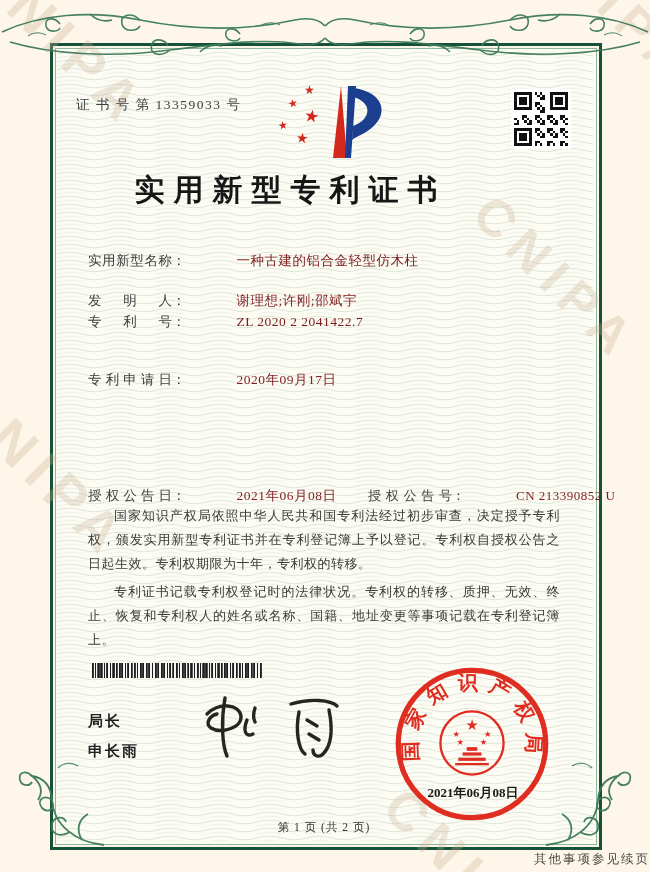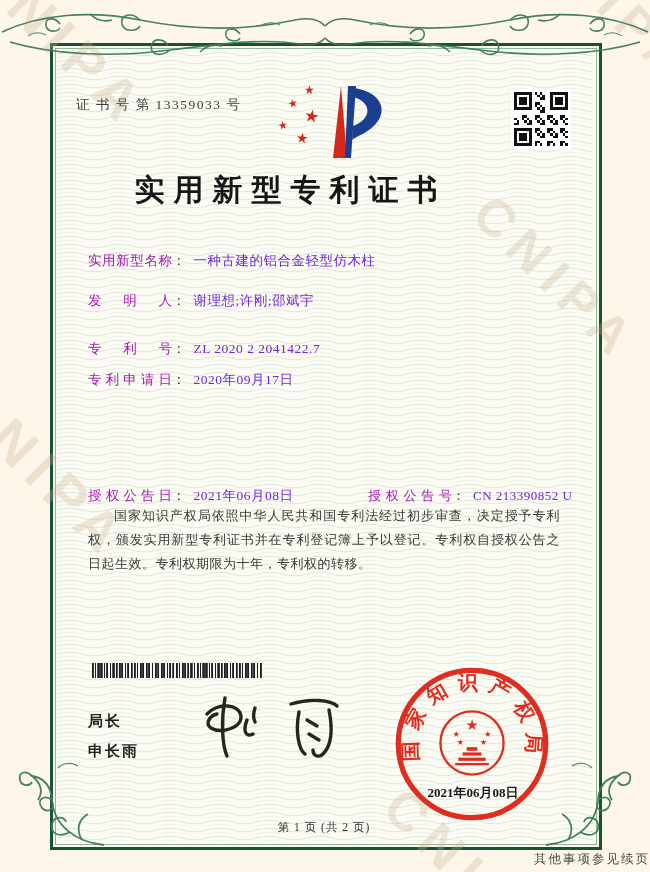--- a/index.html
+++ b/index.html
@@ -26,23 +26,23 @@
   .cert-no{ position:absolute; left:76px; top:96px; font-size:13.5px; letter-spacing:1.5px; color:#3d3d3d; }
   .logo{ position:absolute; left:262px; top:82px; width:132px; height:82px; }
   .logo .star{ position:absolute; color:#d3281c; line-height:1; }
   .qr-box{ position:absolute; left:511px; top:89px; width:60px; height:60px; background:#fff; padding:3px; box-sizing:border-box; }
   .title{
     position:absolute; left:0; top:170px; width:572px; text-align:center;
     font-size:30px; font-weight:700; color:#161616; letter-spacing:9px; text-indent:9px;
   }
   .row{ position:absolute; left:88px; font-size:13.5px; white-space:nowrap; }
   .row2{ position:absolute; left:368px; font-size:13px; white-space:nowrap; }
-  .lab{ display:inline-block; width:84px; text-align:justify; text-align-last:justify; color:#a21caf; vertical-align:bottom;font-family:Liberation Serif, serif; }
+  .lab{ display:inline-block; width:84px; text-align:justify; text-align-last:justify; color:#404040; vertical-align:bottom;font-family:Liberation Serif, serif; }
   .colon{ color:#2f2f2f; margin-right:8px; }
-  .val{ color:#6d28d9; letter-spacing:0.5px; }
+  .val{ color:#7f1d1d; letter-spacing:0.5px;margin-left:43px; }
   .paras{ position:absolute; left:88px; top:504px; width:472px; font-size:13px; line-height:1.85; text-align:justify; color:#3a3a38; }
   .paras p{ margin:0 0 4px 0; text-indent:2em; letter-spacing:0.5px; }
   .barcode{
     position:absolute; left:92px; top:663px; width:170px; height:15px;
     background-color:#f6f5f1;
     background-image:
       repeating-linear-gradient(90deg,#1d1d1d 0 1px,transparent 1px 3px),
       repeating-linear-gradient(90deg,#3c3c3c 0 2px,transparent 2px 7px),
       repeating-linear-gradient(90deg,#555 0 1px,transparent 1px 5px);
   }
@@ -335,27 +335,28 @@
             <rect x="20" y="17" width="1" height="1"></rect>
             <rect x="20" y="20" width="1" height="1"></rect>
           </g>
       </svg>
     </div>
 
     <div class="title">实用新型专利证书</div>
 
     <div class="row" style="top:252px"><span class="lab">实用新型名称</span><span class="colon">：</span><span class="val">一种古建的铝合金轻型仿木柱</span></div>
     <div class="row" style="top:292px"><span class="lab">发明人</span><span class="colon">：</span><span class="val">谢理想;许刚;邵斌宇</span></div>
-    <div class="row" style="top:340px"><span class="lab">专利号</span><span class="colon">：</span><span class="val">ZL 2020 2 2041422.7</span></div>
+    <div class="row" style="top:313px"><span class="lab">专利号</span><span class="colon">：</span><span class="val">ZL 2020 2 2041422.7</span></div>
     <div class="row" style="top:371px"><span class="lab">专利申请日</span><span class="colon">：</span><span class="val">2020年09月17日</span></div>
     <div class="row" style="top:487px"><span class="lab">授权公告日</span><span class="colon">：</span><span class="val">2021年06月08日</span></div>
     <div class="row2" style="top:487px"><span class="lab">授权公告号</span><span class="colon">：</span><span class="val">CN 213390852 U</span></div>
 
     <div class="paras">
       <p>国家知识产权局依照中华人民共和国专利法经过初步审查，决定授予专利权，颁发实用新型专利证书并在专利登记簿上予以登记。专利权自授权公告之日起生效。专利权期限为十年，专利权的转移。</p>
+      <p>专利证书记载专利权登记时的法律状况。专利权的转移、质押、无效、终止、恢复和专利权人的姓名或名称、国籍、地址变更等事项记载在专利登记簿上。</p>
     </div>
 
     <div class="barcode"></div>
 
     <div class="sig-title">局长</div>
     <div class="sig-name">申长雨</div>
 
     <svg class="signature" width="180" height="85" viewBox="0 0 180 85">
       <g fill="none" stroke="#26261f" stroke-width="3.4" stroke-linecap="round">
         <path d="M30,8 C26,30 27,55 32,66"></path>

